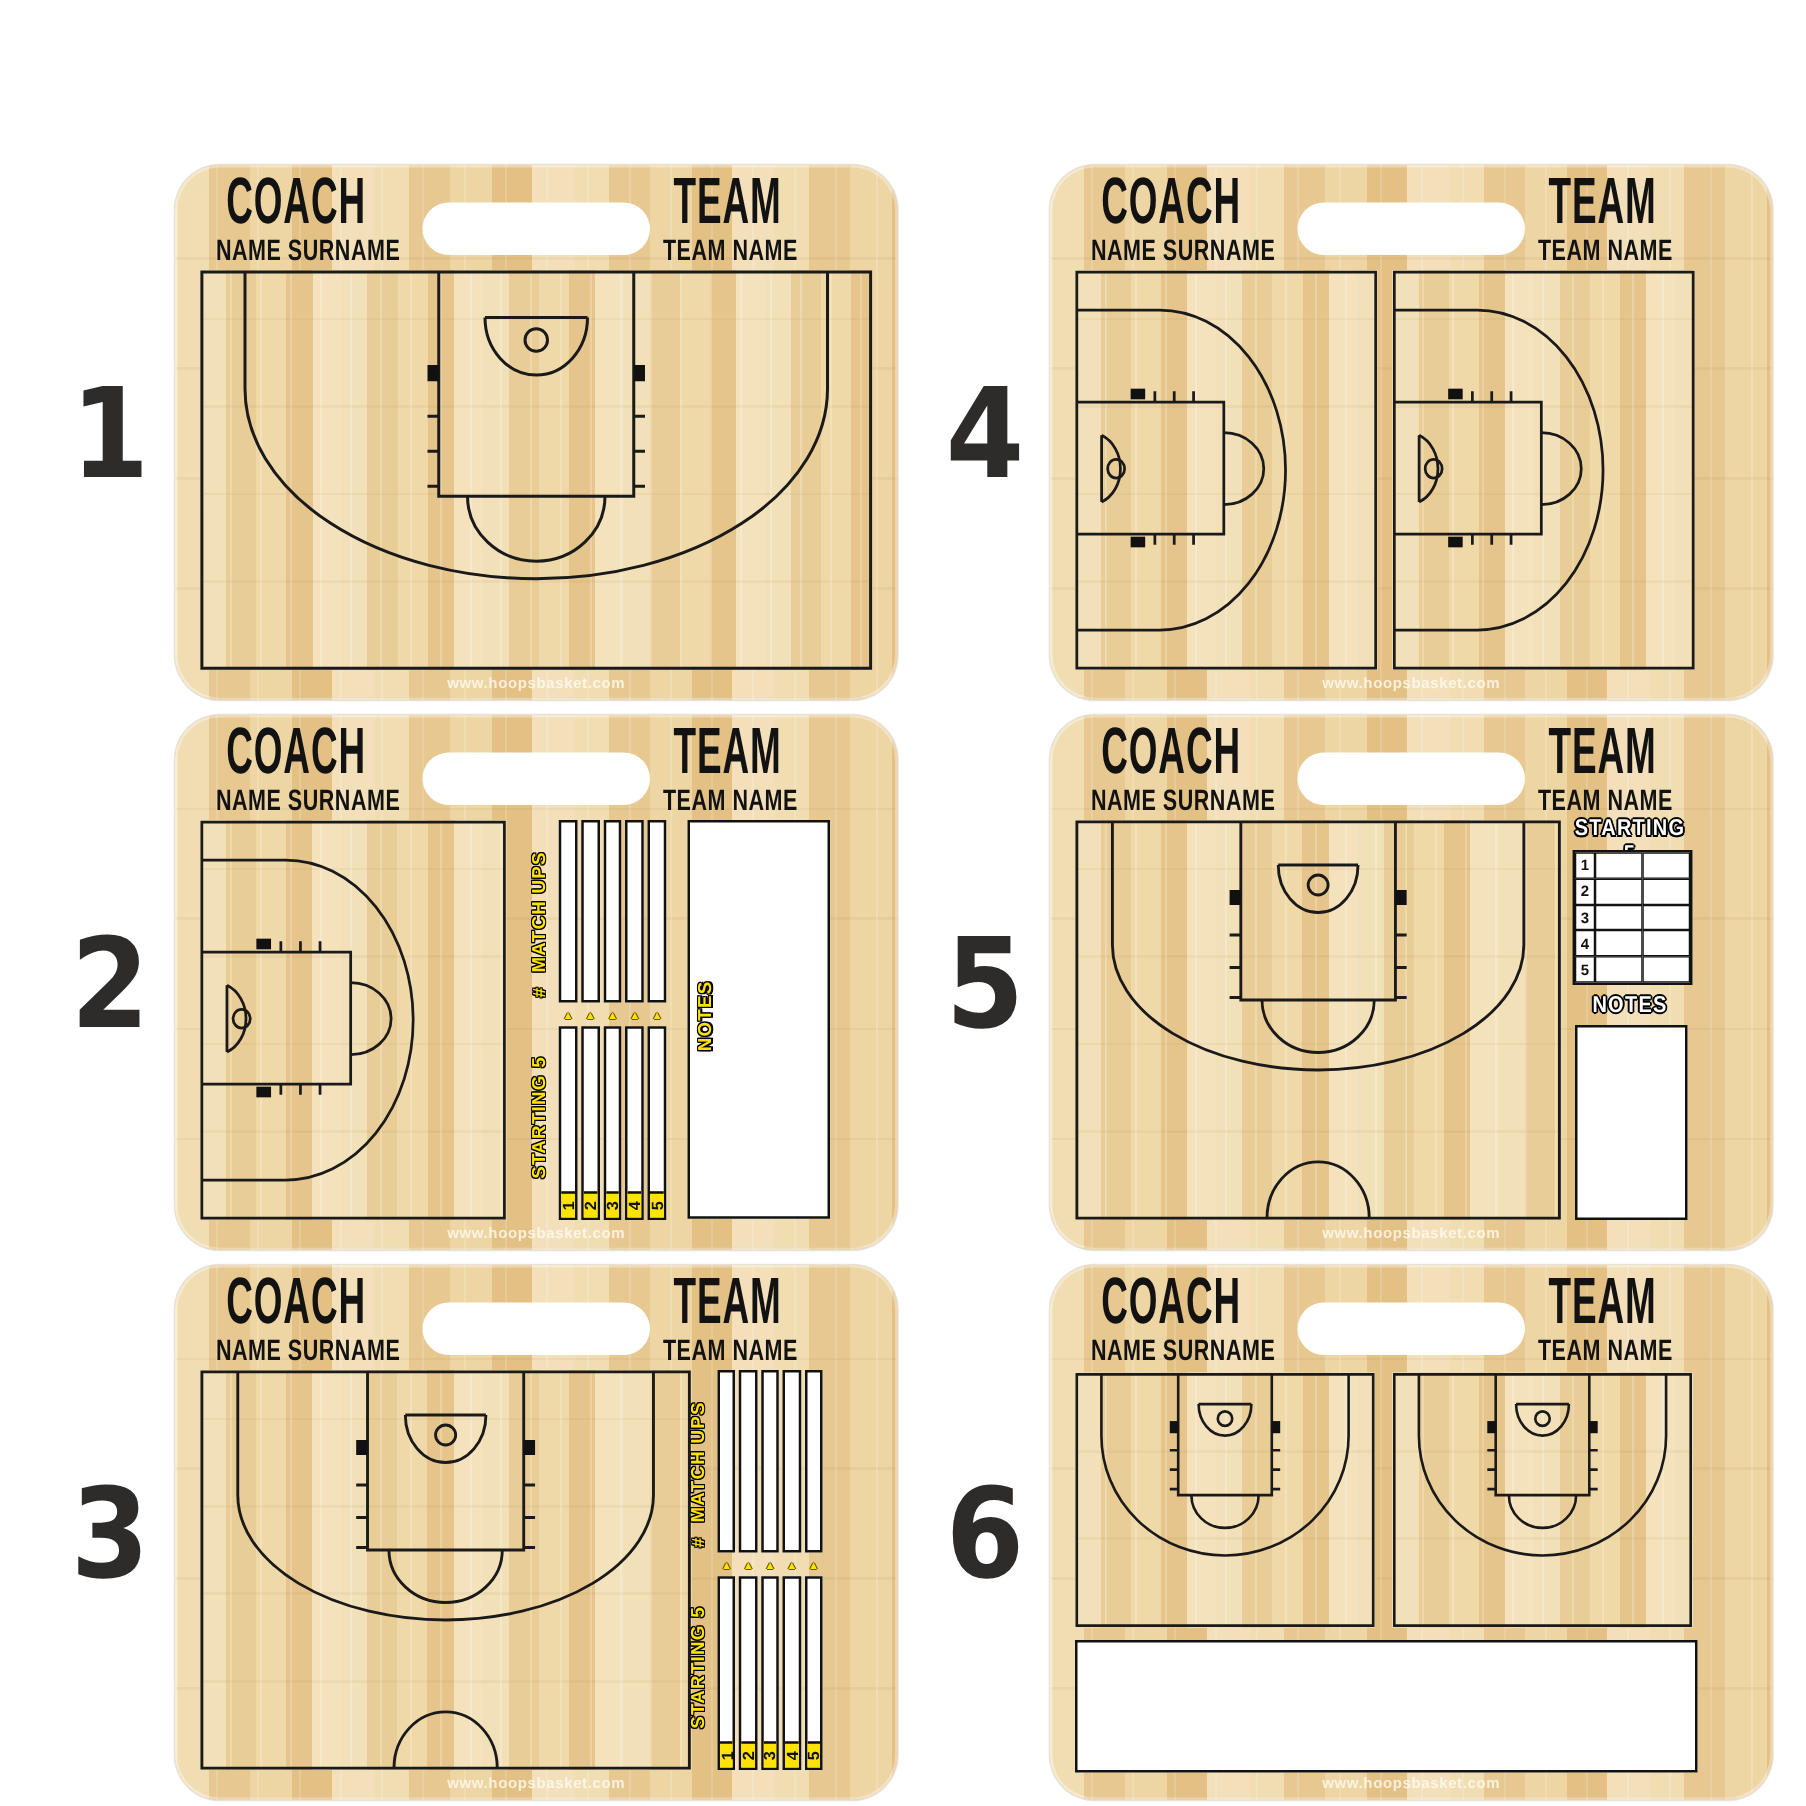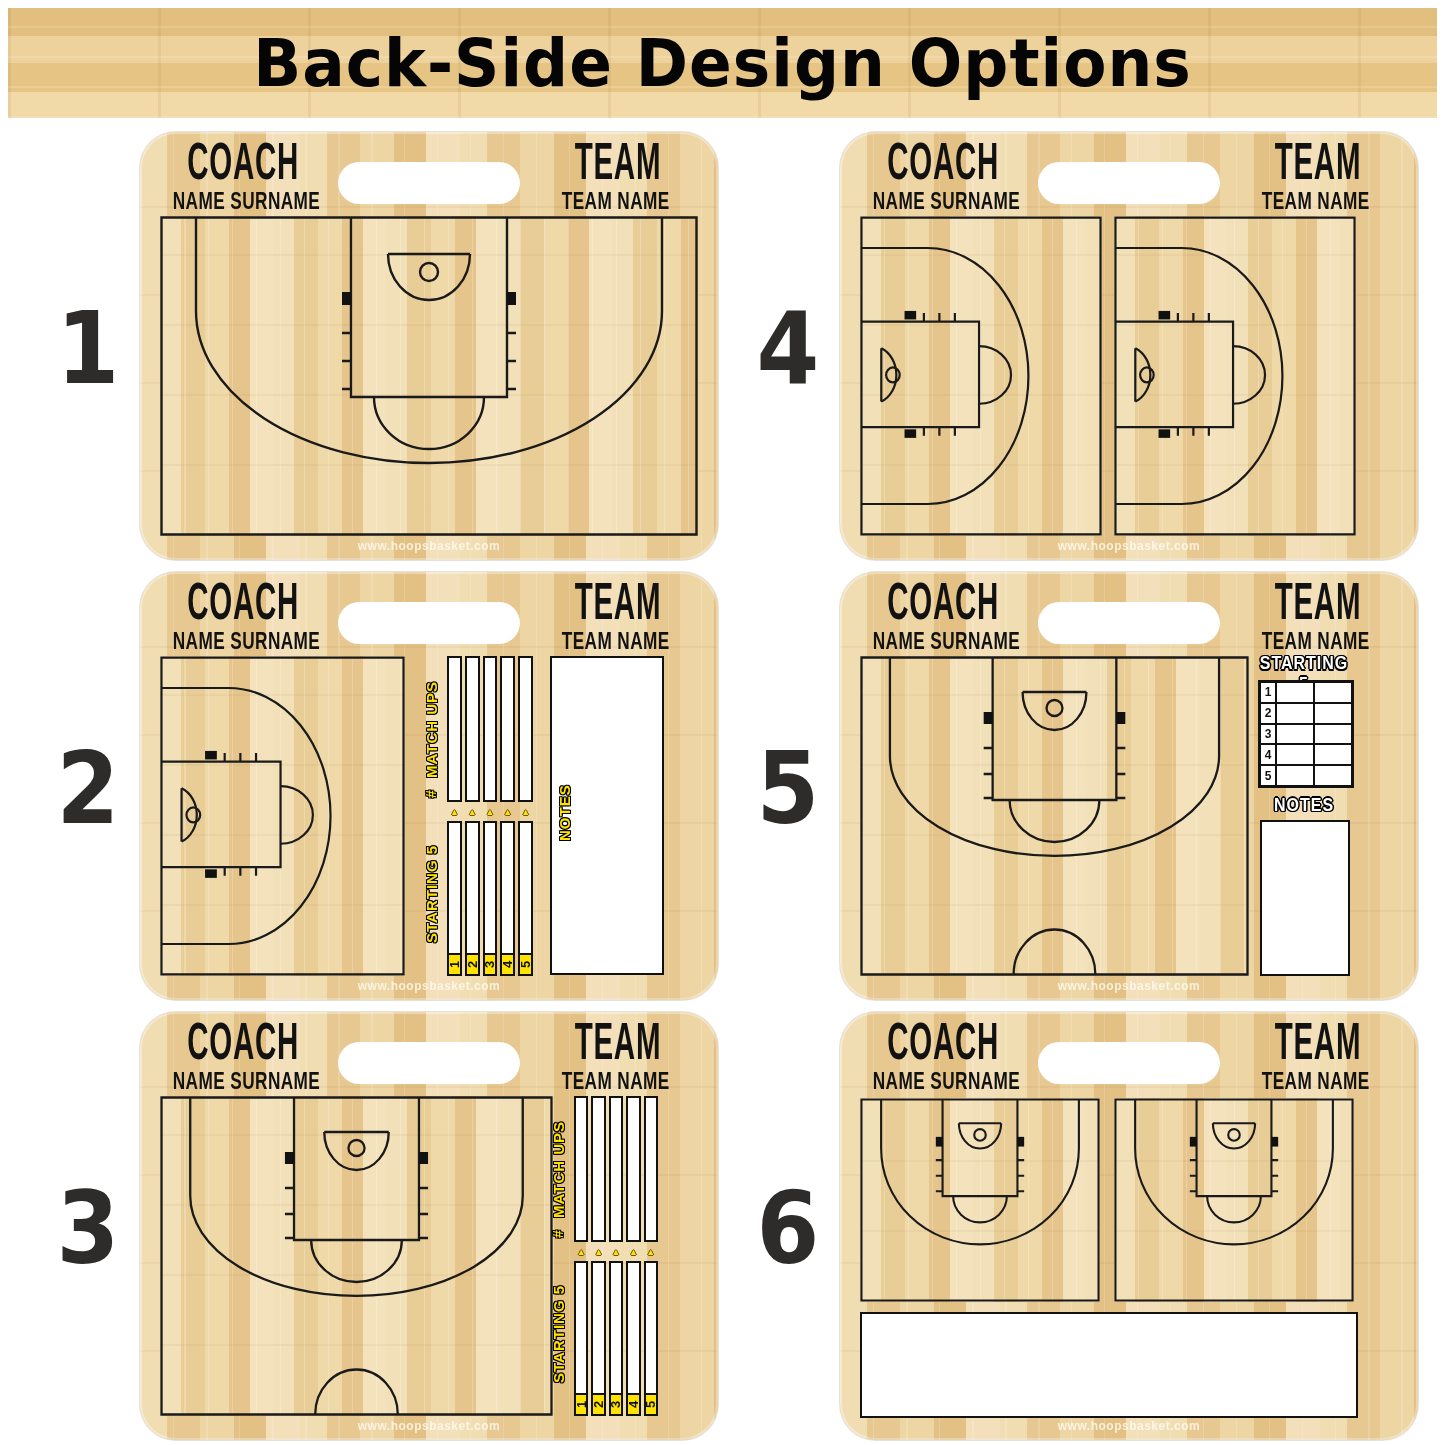--- a/index.html
+++ b/index.html
@@ -37,21 +37,21 @@
 
   
   .num{position:absolute;width:92px;height:100px;display:flex;align-items:center;justify-content:center;
        font-family:"DejaVu Sans",sans-serif;font-weight:bold;font-size:95px;color:#2d2c2b;
        transform:scale(.95,1.05);}
 
   
   .board{position:absolute;width:578px;height:428px;border-radius:36px;
          box-shadow:0 0 0 1px rgba(120,90,40,.18), inset 0 0 0 2px rgba(255,255,255,.35);}
   .handle{position:absolute;left:198px;top:30px;width:182px;height:42px;border-radius:21px;background:#ffffff;}
-  .hdr-block{position:absolute;top:8px;text-align:right;}
+  .hdr-block{position:absolute;top:8px;text-align:left;}
   .hdr-coach{left:18px;width:164px;}
   .hdr-team{right:33px;width:170px;}
   .ath-big{font-weight:bold;font-size:41px;color:#121212;letter-spacing:1px;
            transform:scale(.72,1.28);transform-origin:center;white-space:nowrap;line-height:1.05;}
   .ath-sm{font-weight:bold;font-size:21px;color:#121212;letter-spacing:.5px;
           transform:scale(.82,1.12);transform-origin:center;white-space:nowrap;margin-top:6px;}
   .content{position:absolute;left:20px;top:84px;width:538px;height:320px;}
   .watermark{position:absolute;left:0;right:0;bottom:7px;text-align:center;font-size:12px;
              font-weight:bold;color:rgba(255,252,243,.78);letter-spacing:.5px;}
 
@@ -85,23 +85,20 @@
   .s5-table{position:absolute;background:#ffffff;border:2px solid #111;display:grid;
             grid-template-columns:16px 1fr 1fr;grid-auto-rows:1fr;}
   .s5-table div{border:1px solid #111;display:flex;align-items:center;justify-content:center;
                 font-size:12px;font-weight:bold;color:#111;}
 </style>
 </head>
 <body>
 
 <div class="page">
 
-  <div class="banner wood-banner">
-    <div class="banner-title">Back-Side Design Options</div>
-  </div>
 
   <div class="num" style="left:42px;top:298px;">1</div>
   <div class="num" style="left:42px;top:738px;">2</div>
   <div class="num" style="left:42px;top:1178px;">3</div>
   <div class="num" style="left:742px;top:298px;">4</div>
   <div class="num" style="left:742px;top:738px;">5</div>
   <div class="num" style="left:742px;top:1178px;">6</div>
 
   <div class="board wood-board" style="left:140px;top:132px;">
     <div class="handle"></div>

